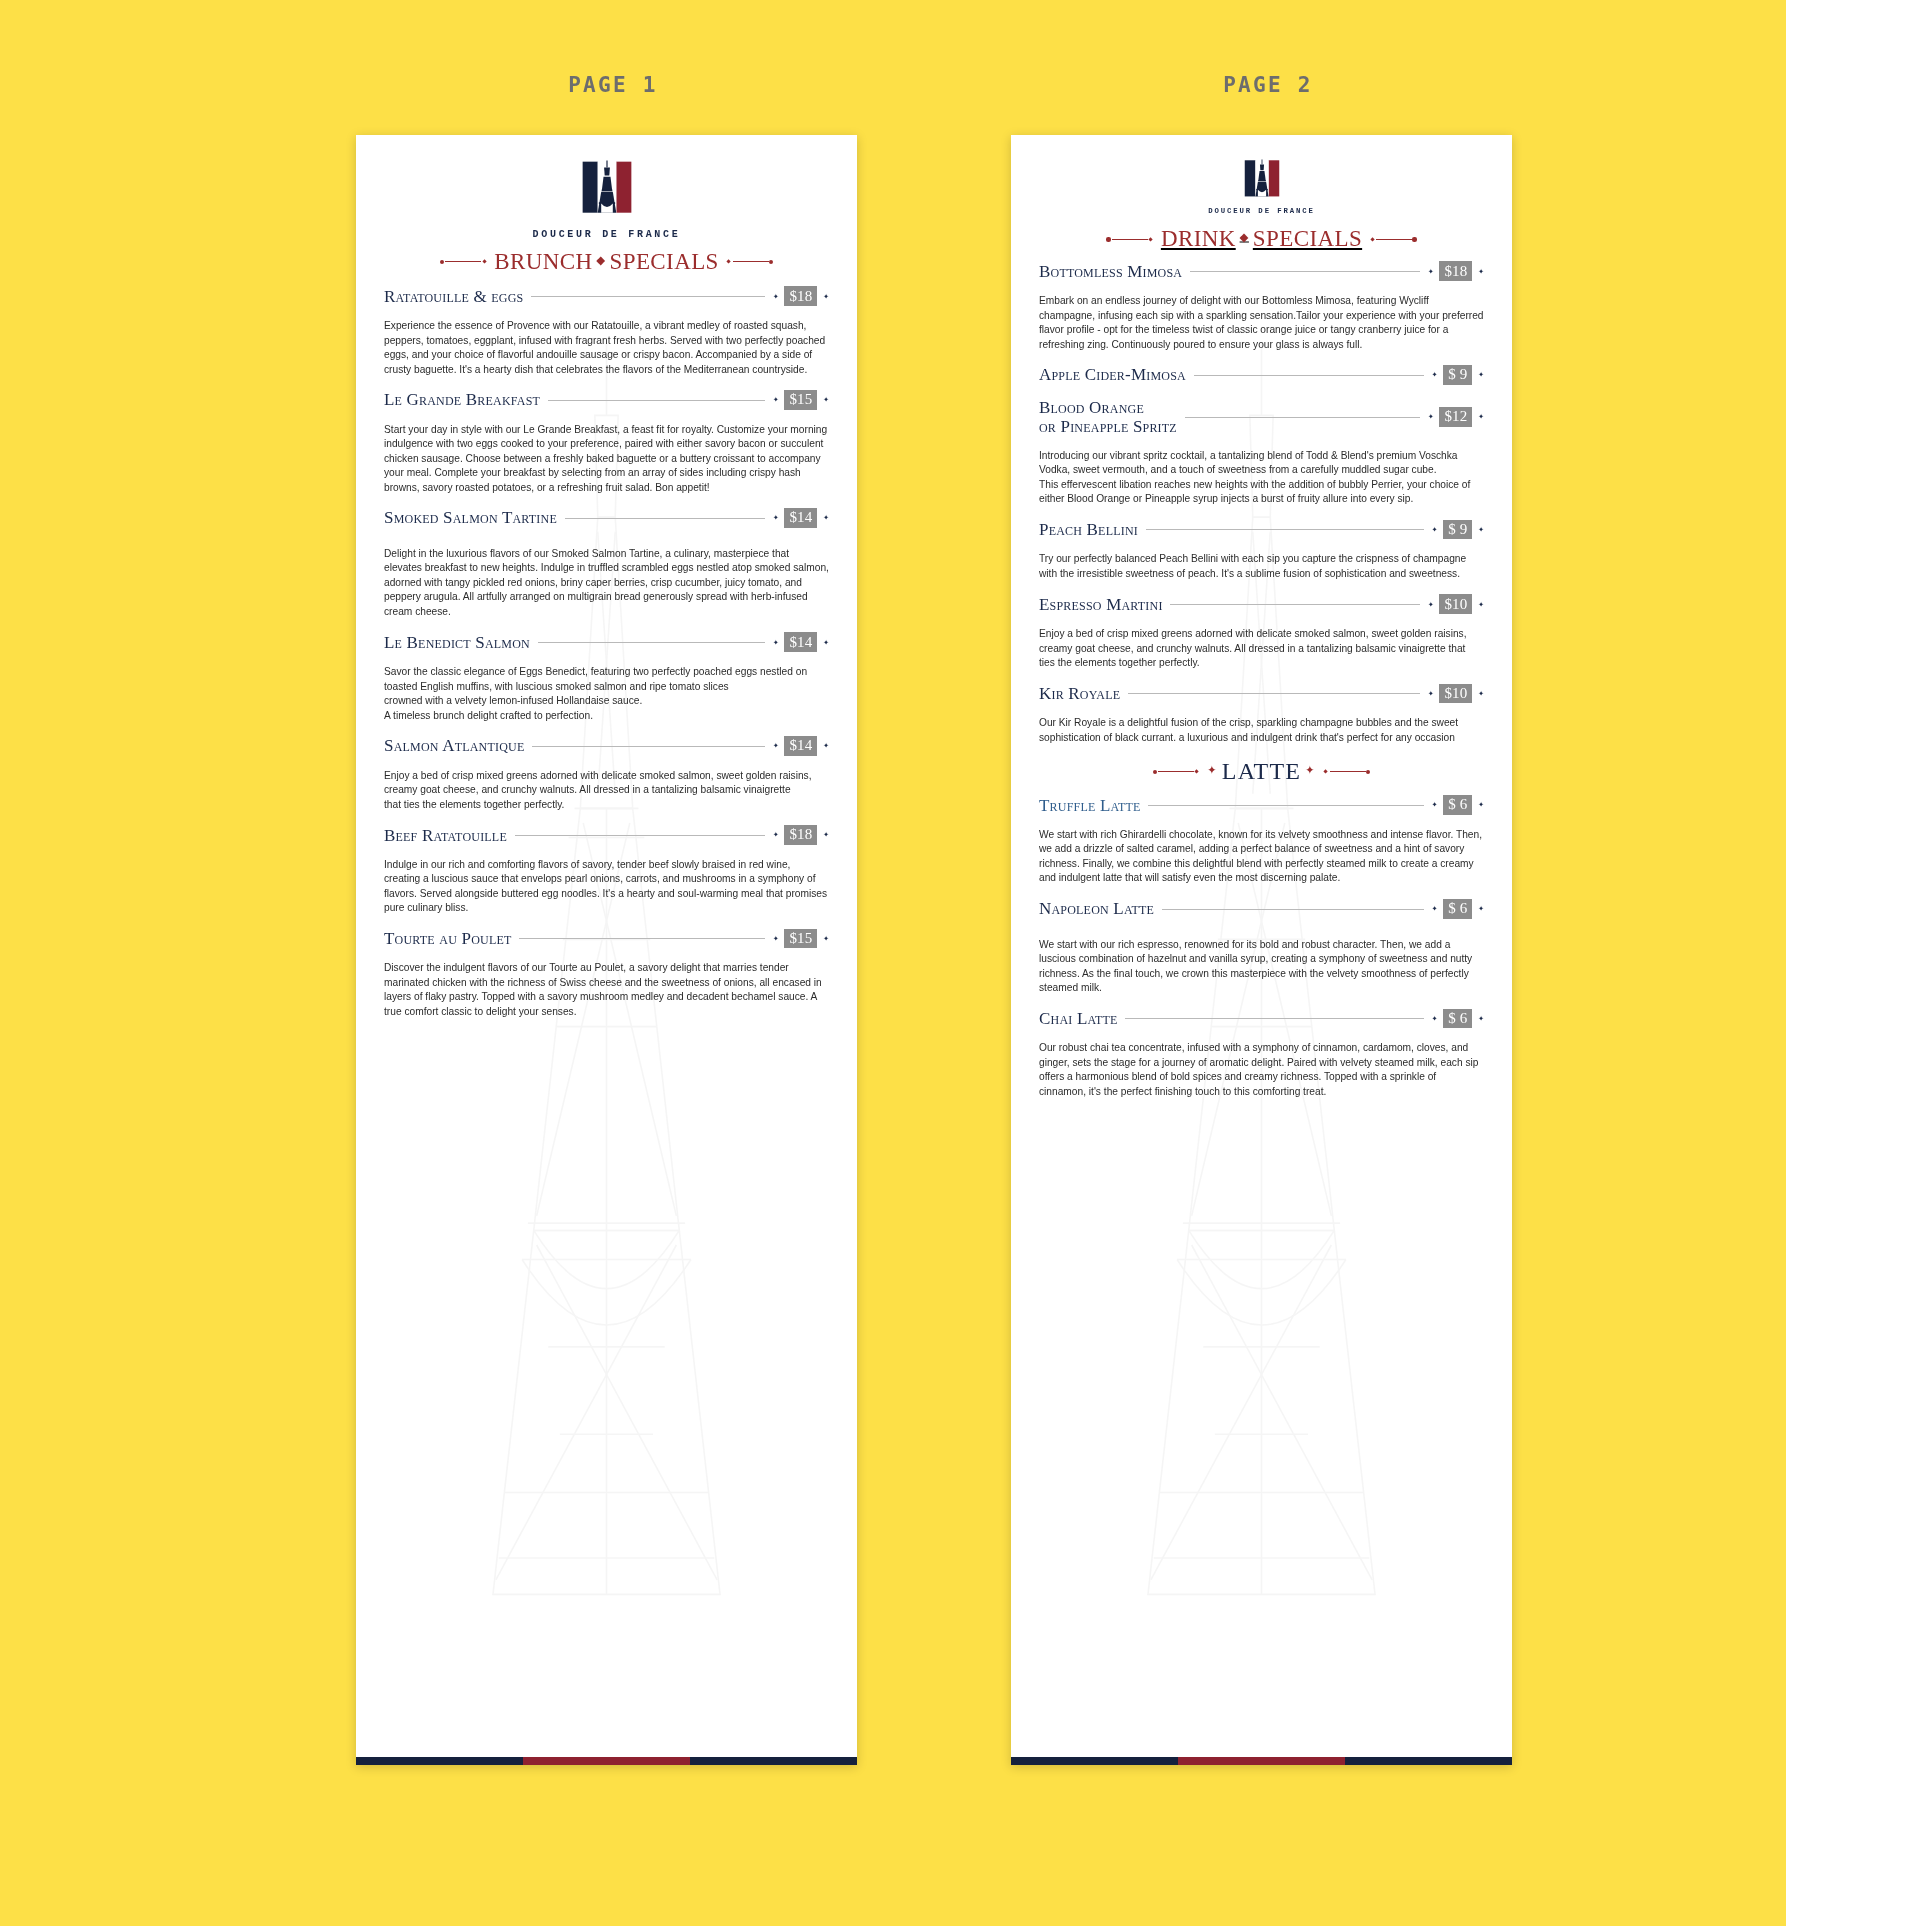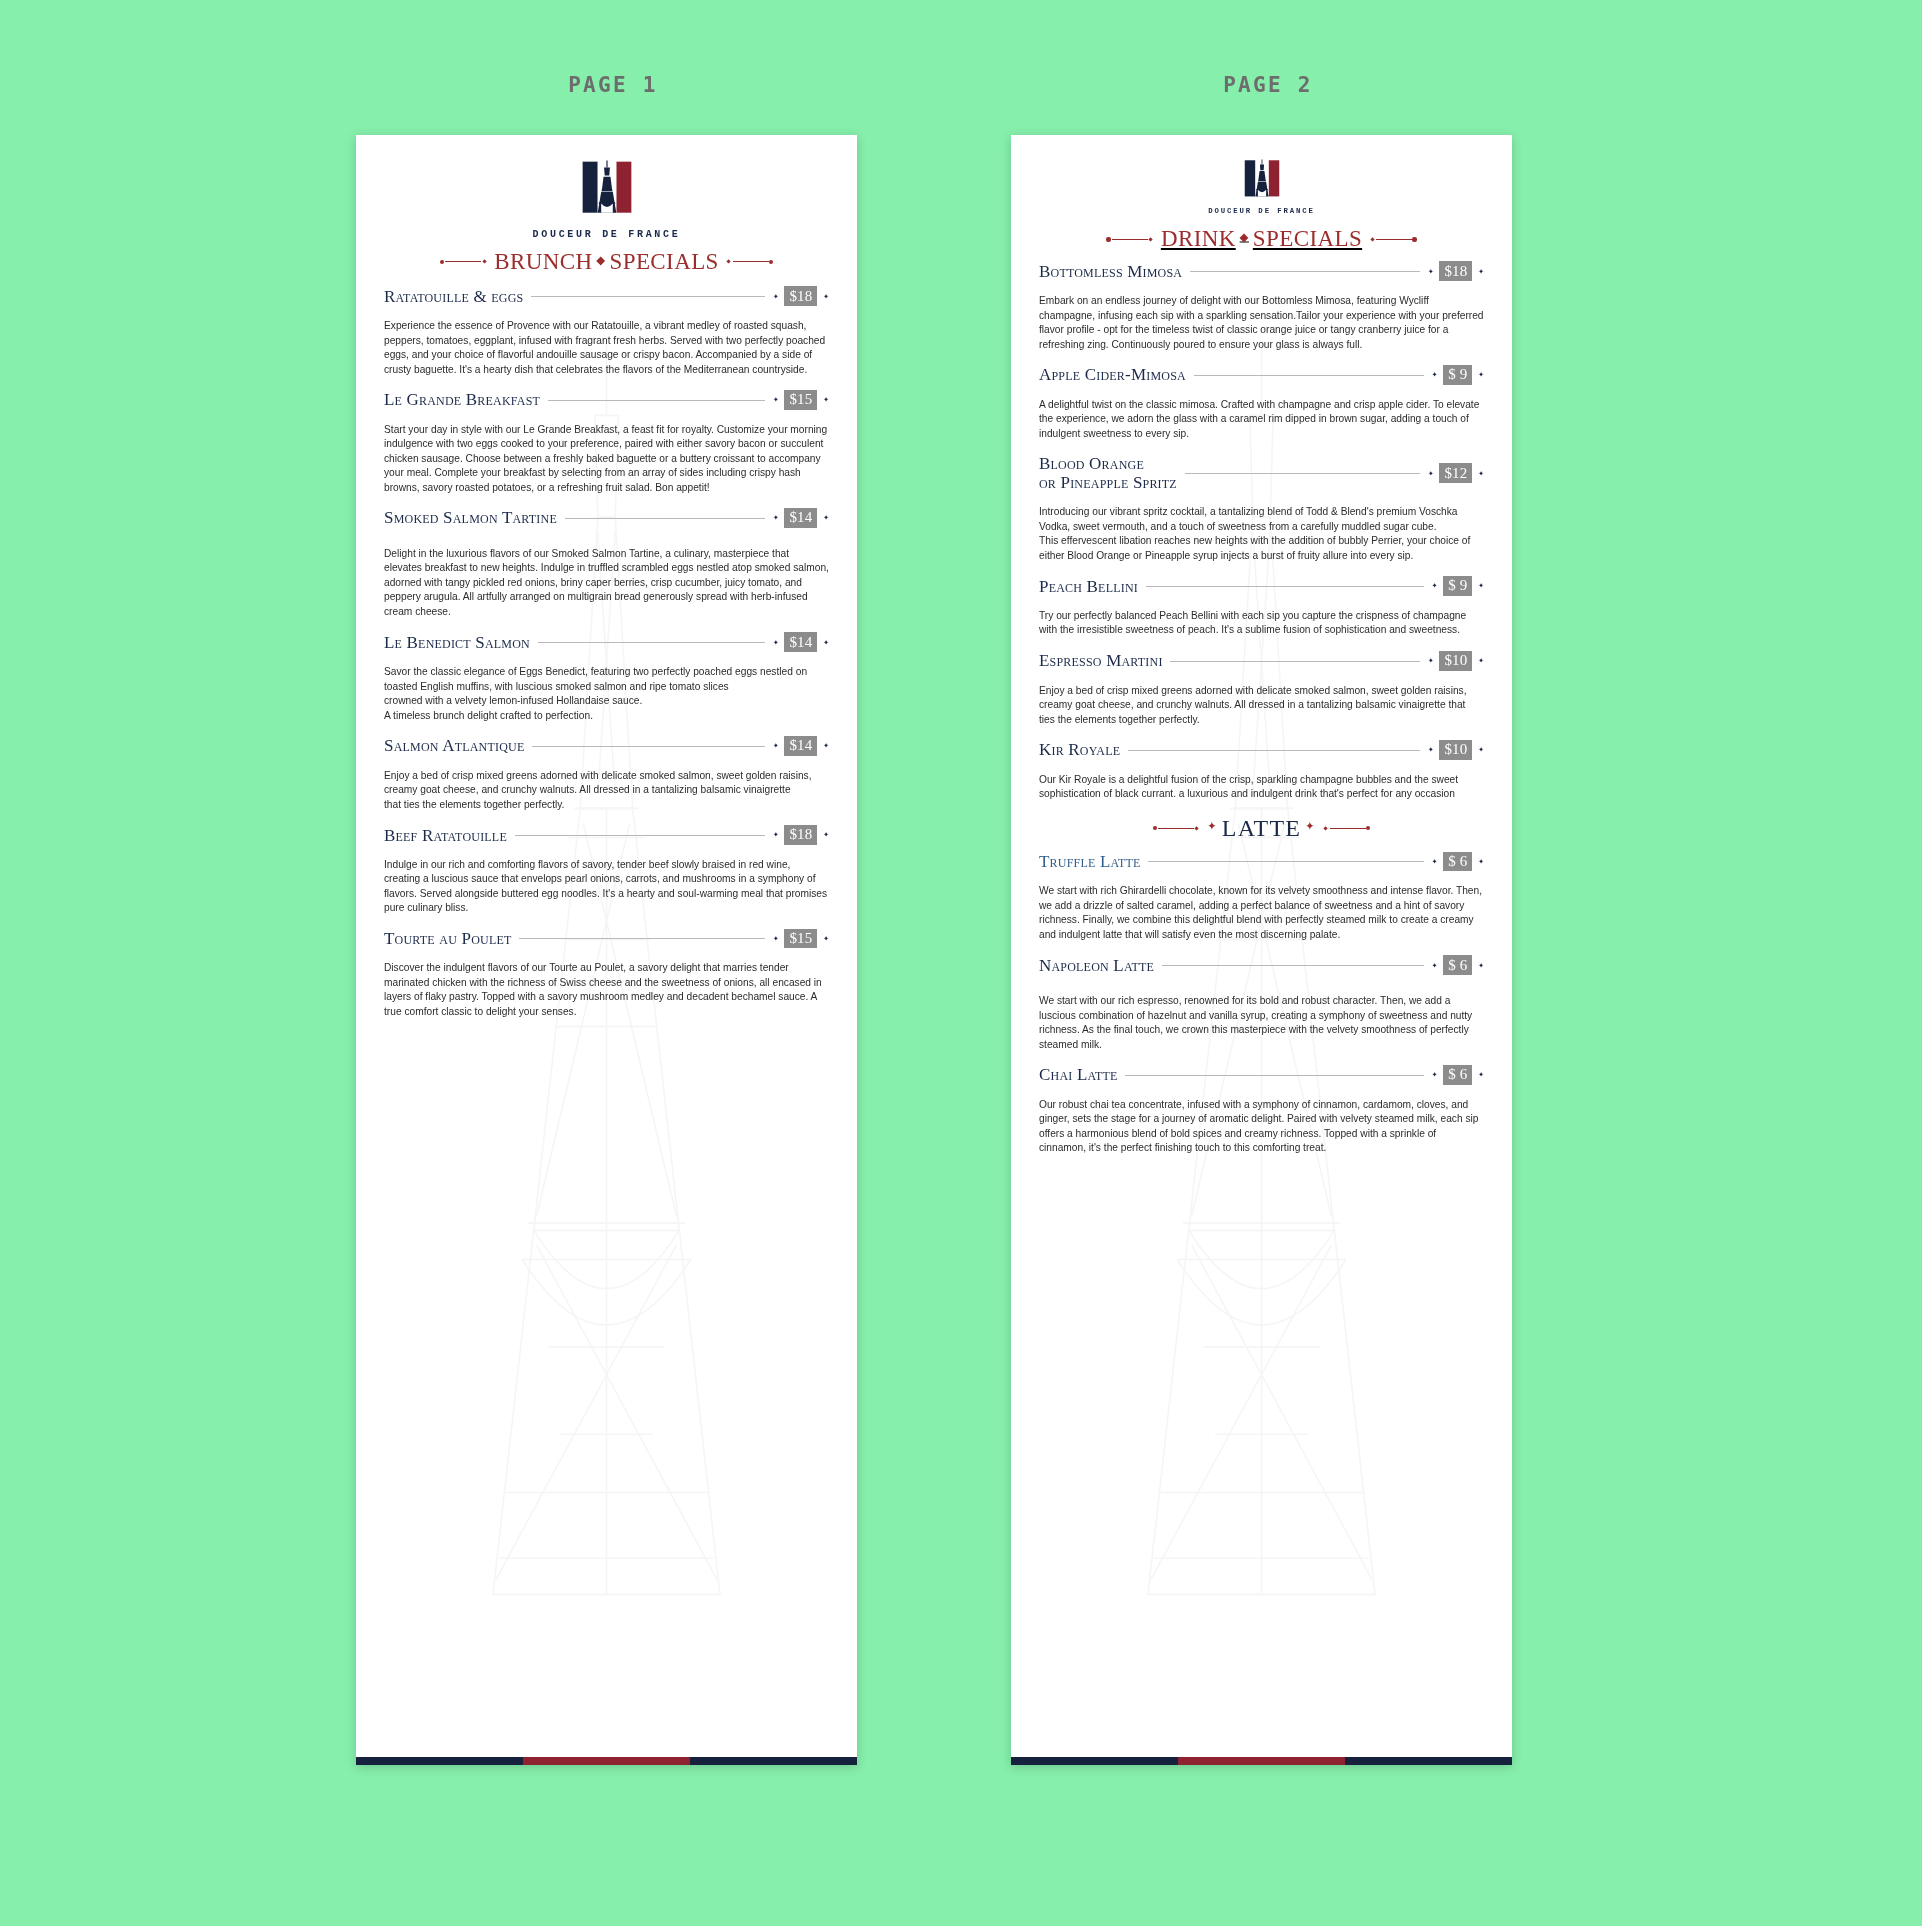--- a/index.html
+++ b/index.html
@@ -6,23 +6,24 @@
     margin: 0;
     padding: 0;
     background: #ffffff;
     width: 1926px;
     height: 1926px;
     overflow: hidden;
     font-family: "Liberation Sans", sans-serif;
   }
   .canvas {
     position: relative;
-    width: 1922px;
+    width: 1742px;
     height: 1926px;
-    background: #86efac;
+    background: #fde047;
+    padding-left: 44px;
   }
   .page-label {
     position: absolute;
     font-family: "DejaVu Sans Mono", monospace;
     font-size: 21px;
     letter-spacing: 2.3px;
     color: #6d6d6d;
     font-weight: 600;
     text-align: center;
     width: 270px;
@@ -449,21 +450,20 @@
       </div>
 
       <div class="item">
         <div class="item-head">
           <span class="item-name">Apple Cider-Mimosa</span>
           <span class="dotline"></span>
           <span class="diamond-sm">✦</span>
           <span class="price-badge">$ 9</span>
           <span class="diamond-sm">✦</span>
         </div>
-        <div class="item-desc">A delightful twist on the classic mimosa. Crafted with champagne and crisp apple cider. To elevate the experience, we adorn the glass with a caramel rim dipped in brown sugar, adding a touch of indulgent sweetness to every sip.</div>
       </div>
 
       <div class="item">
         <div class="item-head">
           <span class="item-name">Blood Orange
 or Pineapple Spritz</span>
           <span class="dotline"></span>
           <span class="diamond-sm">✦</span>
           <span class="price-badge">$12</span>
           <span class="diamond-sm">✦</span>

